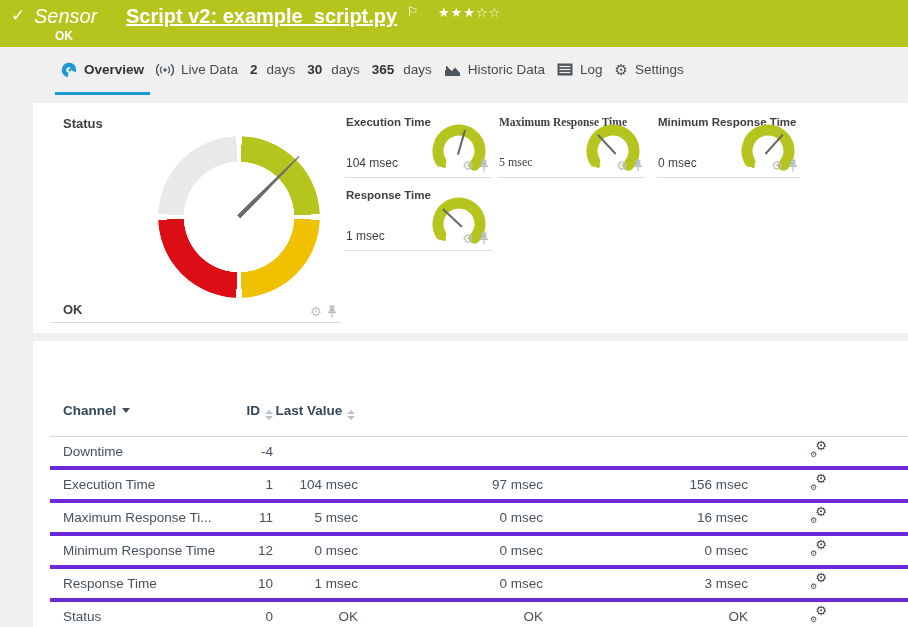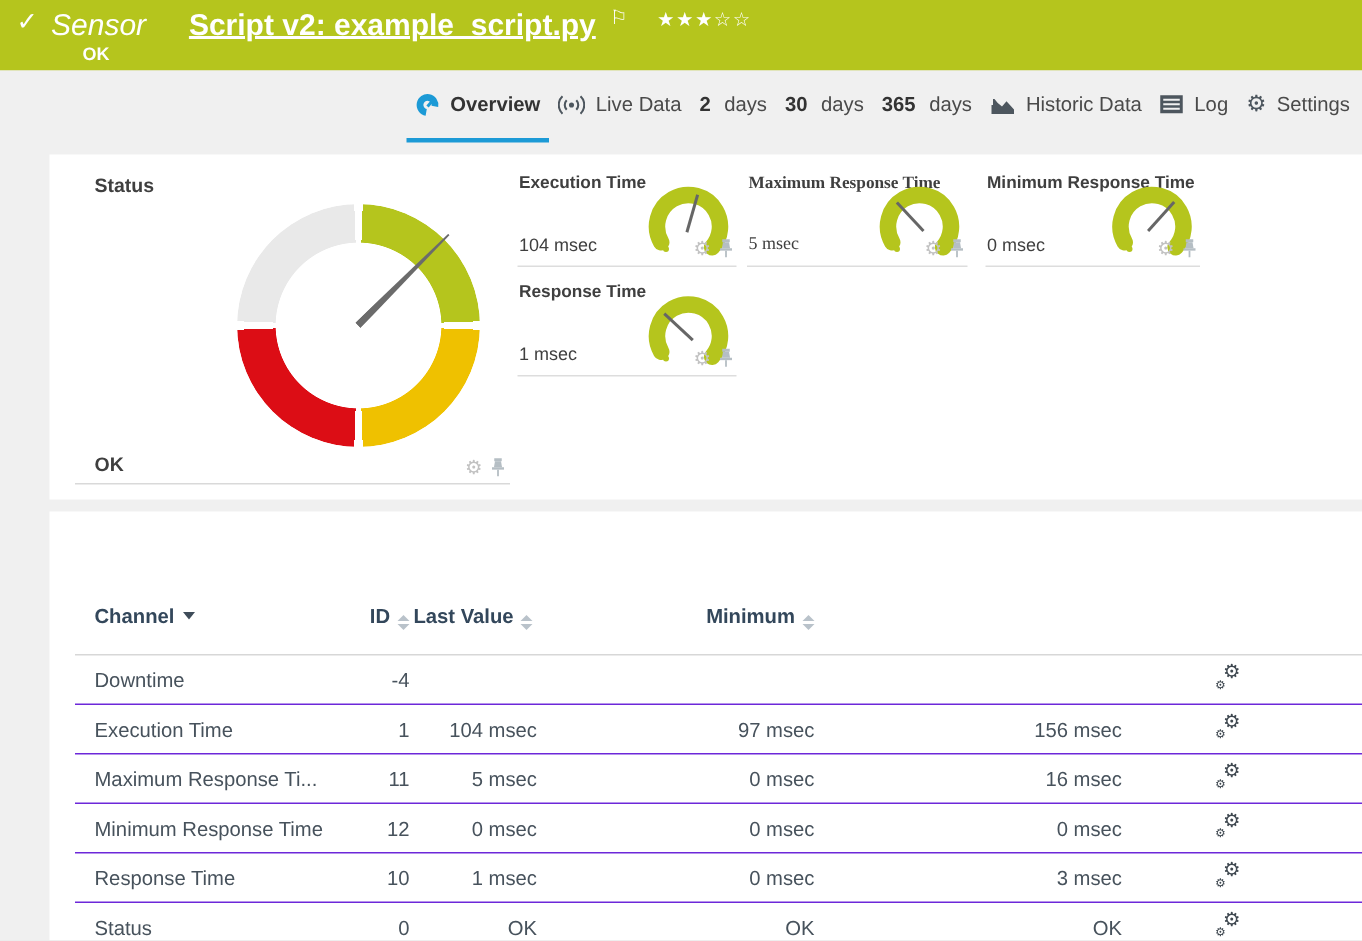--- a/index.html
+++ b/index.html
@@ -14,21 +14,21 @@
   .topbar{ position:absolute; left:0; top:0; width:908px; height:47px; background:#b5c51d; color:#fff; }
   .topbar .check{ position:absolute; left:11px; top:5px; font-size:17px; font-weight:bold; }
   .titleline{ position:absolute; left:34px; top:4px; font-size:20px; white-space:nowrap; }
   .titleline .stype{ font-style:italic; font-weight:400; margin-right:23px; }
   .titleline .sname{ font-weight:700;text-decoration:underline; }
   .titleline .flag{ font-size:13px; vertical-align:7px; margin-left:4px; }
   .titleline .stars{ font-size:13px; vertical-align:6px; margin-left:14px; letter-spacing:1px; }
   .topbar .okline{ position:absolute; left:55px; top:29px; font-size:12px; font-weight:700; }
   
   .tabbar{ position:absolute; left:0; top:47px; width:908px; height:48px;
-    display:flex; align-items:stretch; justify-content:flex-end;
+    display:flex; align-items:stretch; justify-content:flex-start;
     padding:0 2px 0 55px; background:#f0f0f0; }
   .tab{ display:flex; align-items:center; gap:7px; font-size:13.5px; color:#4a4a4a;
     padding:0 6px; cursor:pointer; border-bottom:3px solid transparent; white-space:nowrap; }
   .tab .b{ font-weight:700; color:#333; margin-right:2px; }
   .tab.active{ border-bottom:3px solid #1c9ad6; color:#333; font-weight:700; }
   .tab svg{ display:block; }
   .gearglyph{ font-size:15px; color:#4d565e; line-height:1; }
   
   .panel-top{ position:absolute; left:33px; top:103px; right:0; height:230px; background:#fff; }
   .status-title{ position:absolute; left:30px; top:13px; font-size:13px; font-weight:700; color:#3f3f3f; }
@@ -61,21 +61,21 @@
   .g-icons{ right:2px; bottom:5px; }
   
   .panel-table{ position:absolute; left:33px; top:341px; right:0; bottom:0; background:#fff; padding-top:48px; }
   .thead,.trow{ display:grid; margin-left:17px;
     grid-template-columns:173px 50px 85px 185px 205px 62px 24px 1fr; }
   .thead{ height:48px; border-bottom:1px solid #d7d7d7; font-size:13.5px; font-weight:700; color:#33475b; }
   .th{ padding-top:14px; }
   .th-channel{ padding-left:13px; }
   .th-right{ text-align:right; }
   .th-center{ text-align:center; line-height:15px; }
-  .trow{ height:33px; align-items:center; border-bottom:1px solid #6d28d9; font-size:13.5px; color:#47525c; }
+  .trow{ height:33px; align-items:center; border-bottom:4px solid #6d28d9; font-size:13.5px; color:#47525c; }
   .td-channel{ padding-left:13px; }
   .td-right{ text-align:right; }
   .sort{ display:inline-flex; flex-direction:column; gap:2px; margin-left:5px; vertical-align:1px; }
   .sort i{ width:0; height:0; border-left:4px solid transparent; border-right:4px solid transparent; }
   .sort .up{ border-bottom:4px solid #b9c2ca; }
   .sort .dn{ border-top:4px solid #b9c2ca; }
   .sorted-arrow{ display:inline-block; width:0; height:0; margin-left:6px; vertical-align:2px;
     border-left:4.5px solid transparent; border-right:4.5px solid transparent; border-top:5px solid #3f4c59; }
   .dgear{ position:relative; display:inline-block; width:17px; height:16px; cursor:pointer; }
   .dgear .gbig{ position:absolute; right:0; top:-3px; font-size:13px; color:#3f4850; line-height:1; }
@@ -251,26 +251,20 @@
             <i class="up"></i>
             <i class="dn"></i>
           </span>
       </div>
       <div class="th th-center">
         <span>Last Value</span><span class="sort">
             <i class="up"></i>
             <i class="dn"></i>
           </span>
       </div>
-      <div class="th th-right">
-        <span>Minimum</span><span class="sort">
-            <i class="up"></i>
-            <i class="dn"></i>
-          </span>
-      </div>
       <div class="th"></div>
         <div class="th"></div>
         <div class="th"></div>
     </div>
 
     <div class="trow">
       <div class="td-channel">Downtime</div>
       <div class="td-right">-4</div>
       <div class="td-right"></div>
       <div class="td-right"></div>

